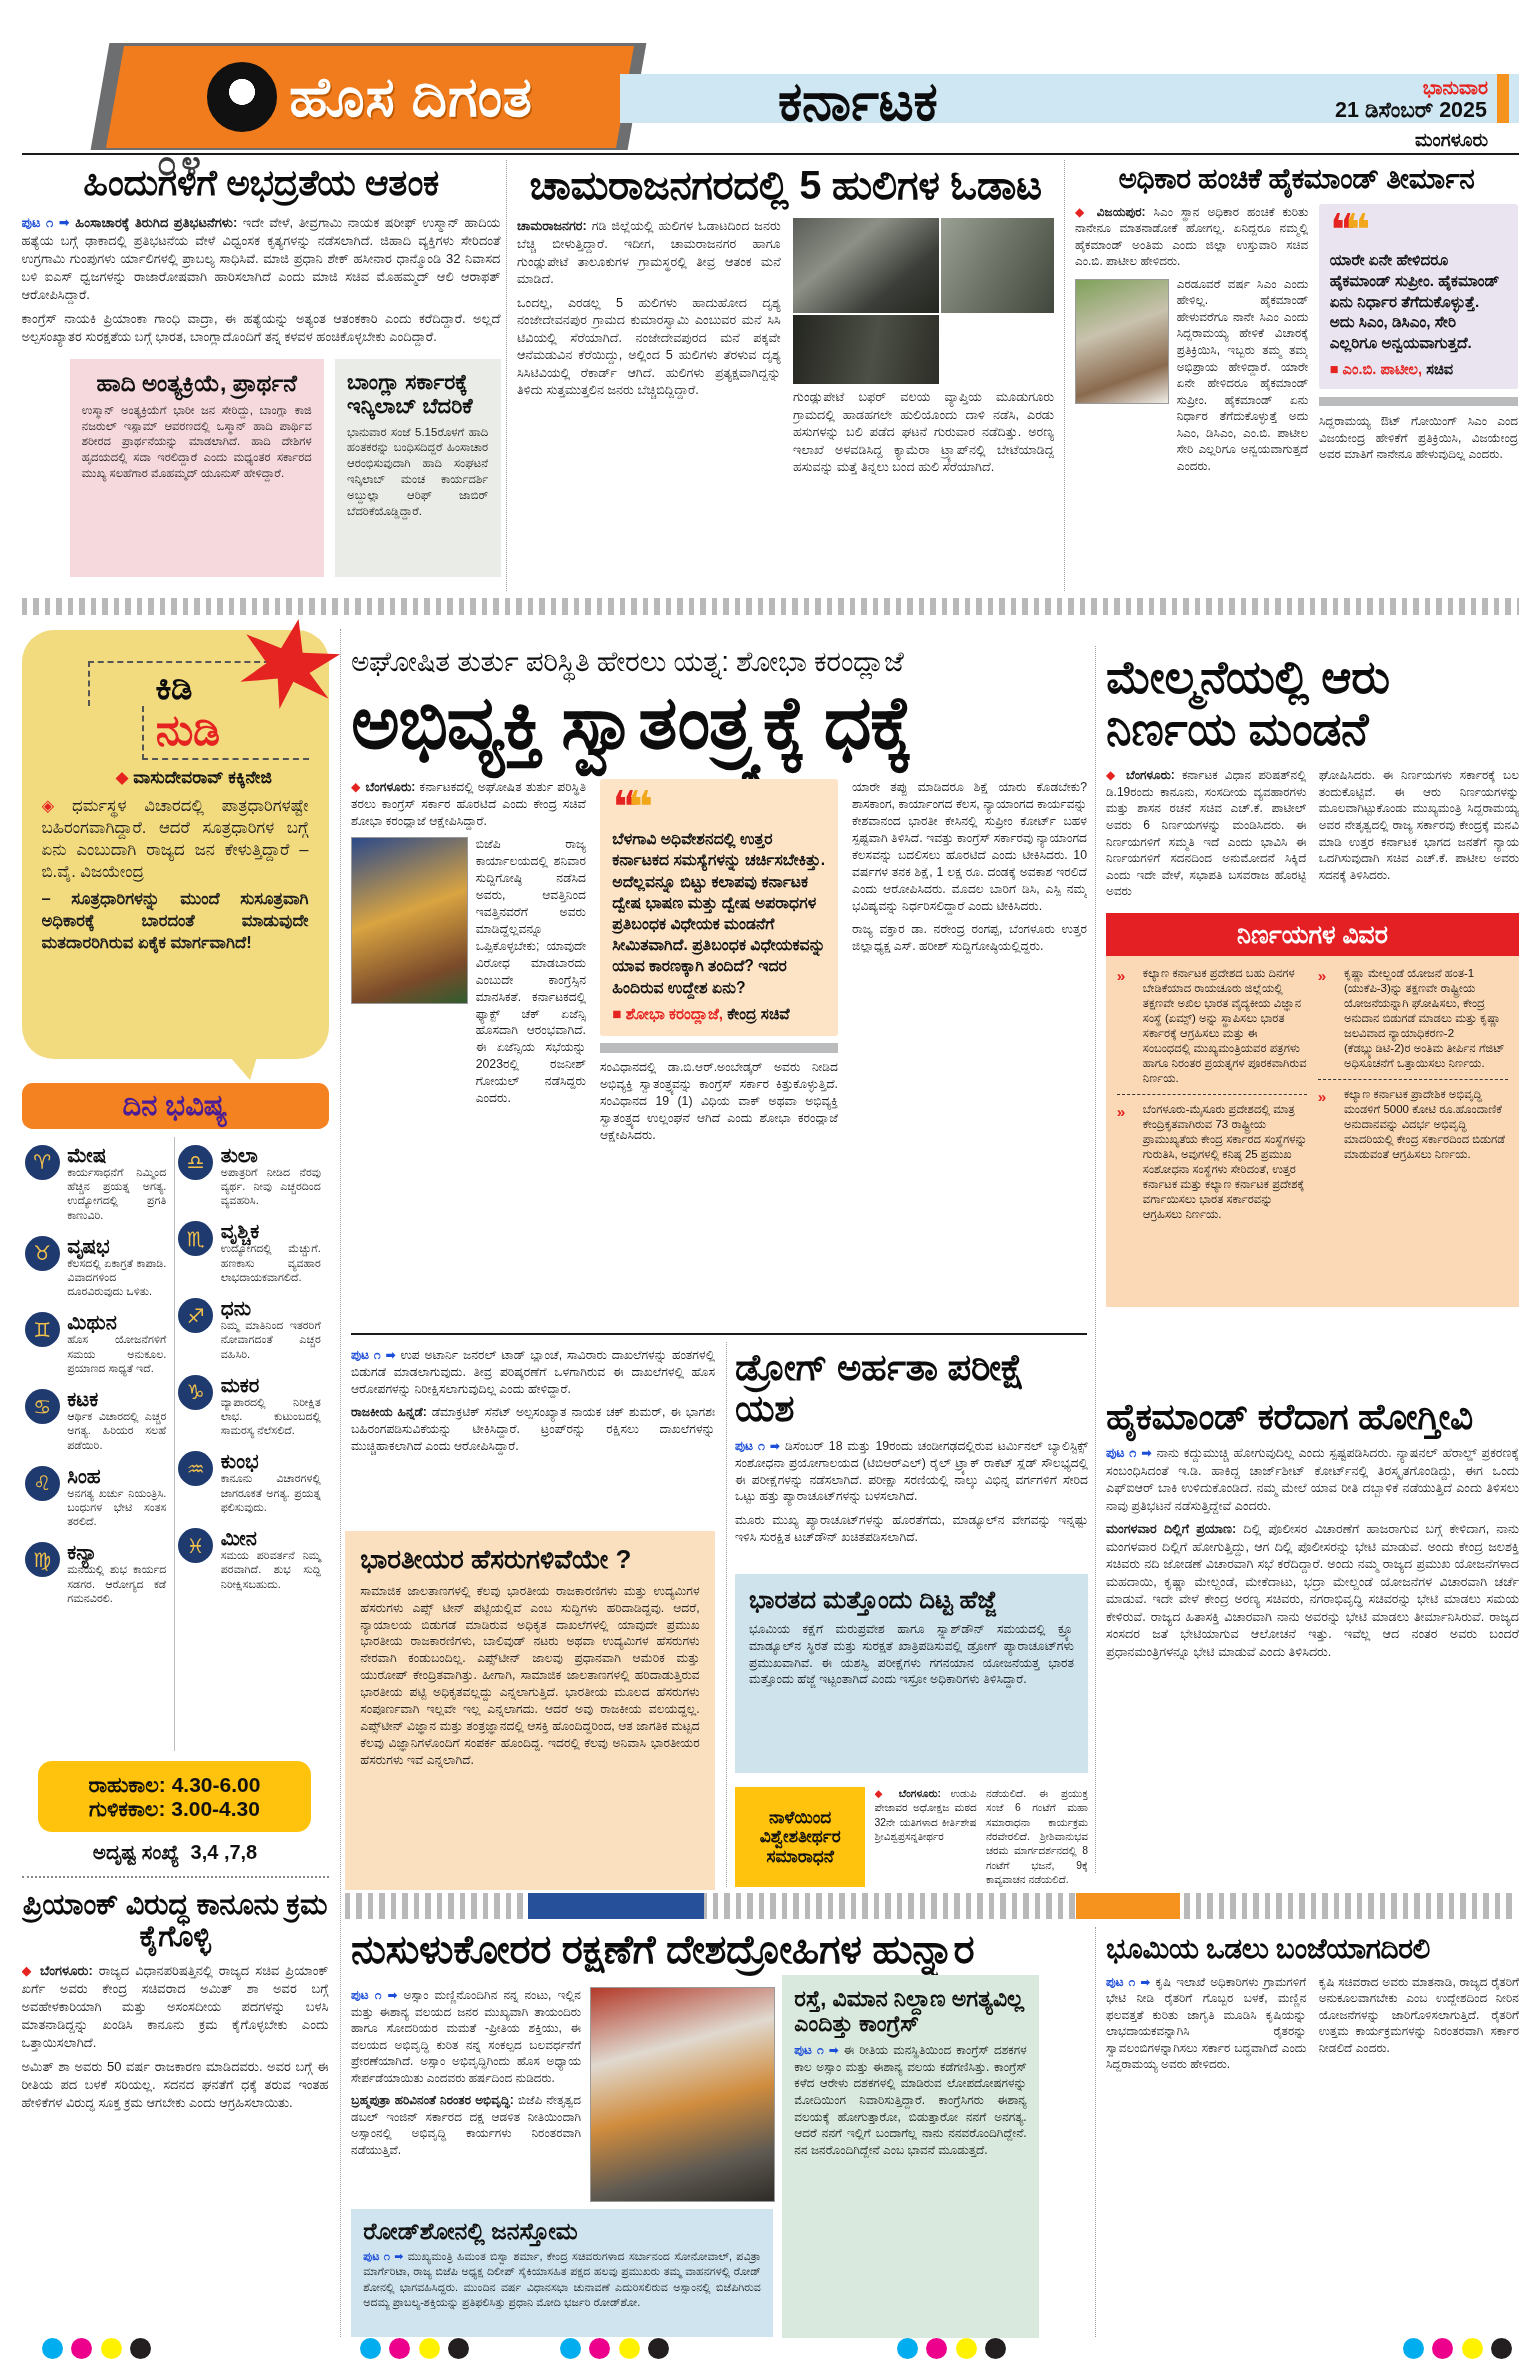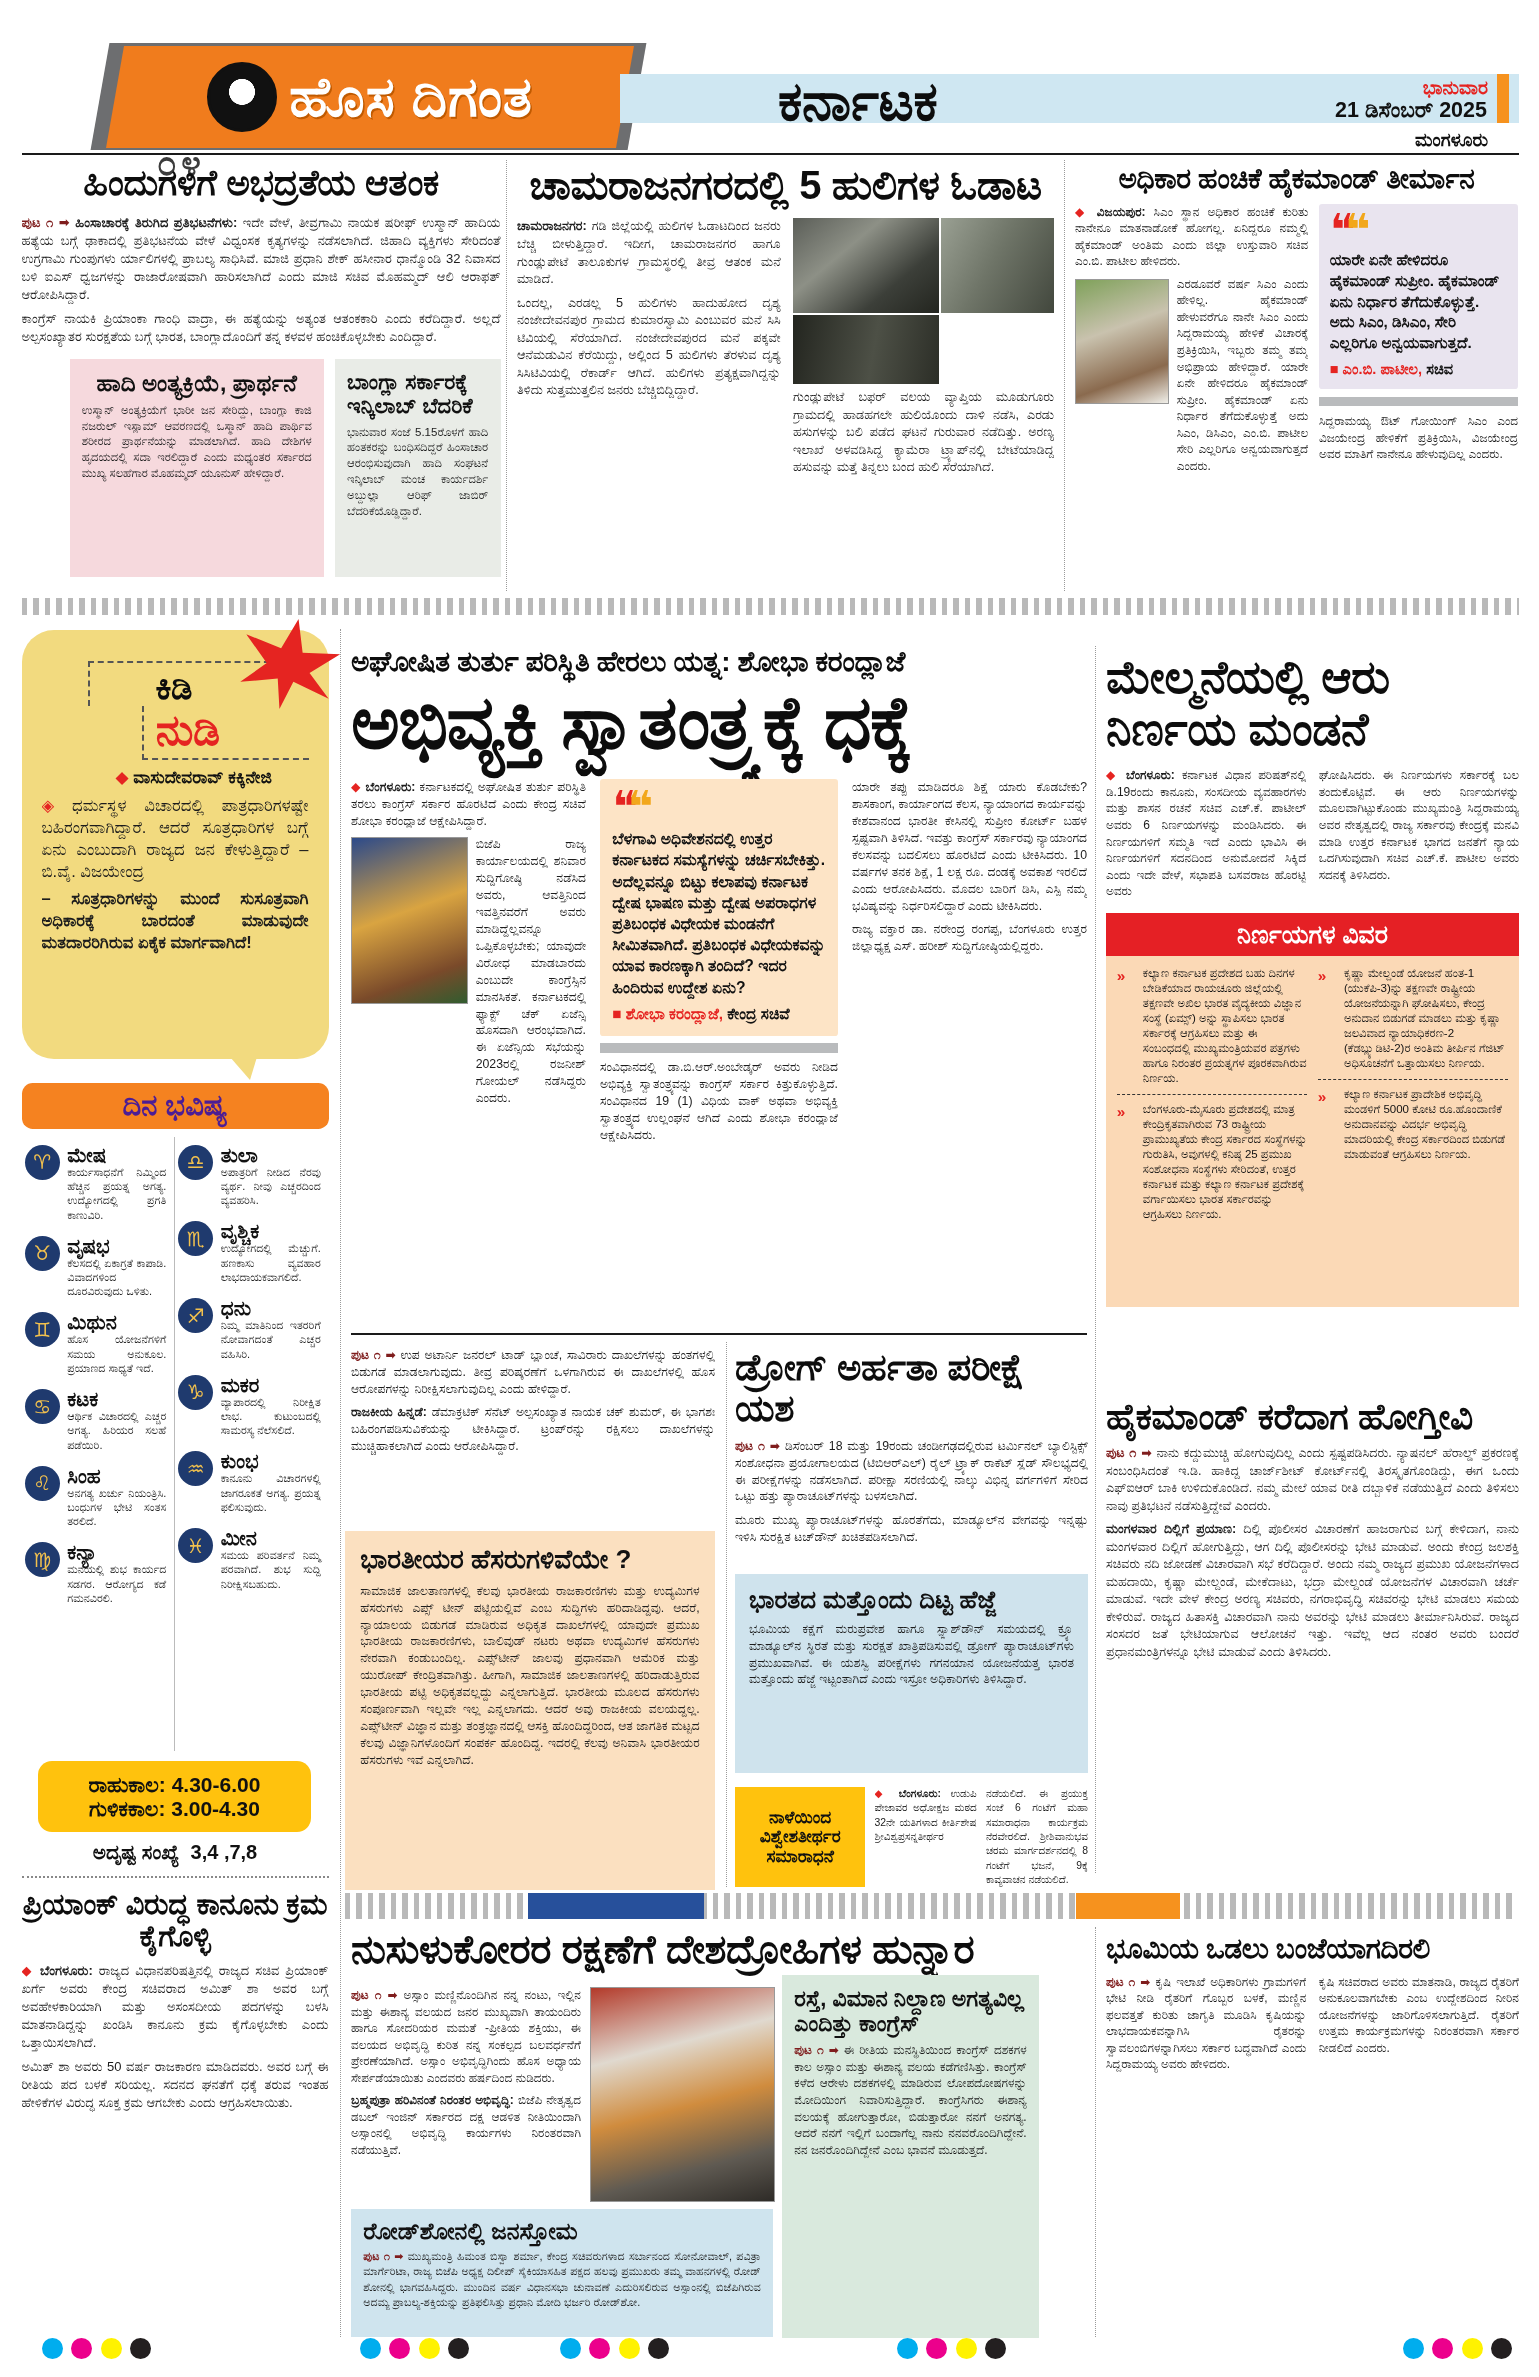--- a/index.html
+++ b/index.html
@@ -1,21 +1,21 @@
 <!DOCTYPE html>
 <html style="font-size:12.3px"><head>
 <meta charset="utf-8">
 <style>
   html,body{margin:0;padding:0;background:#888;}
   .page{position:relative;width:1540px;height:2377px;background:#ffffff;overflow:hidden;
         font-family:"Liberation Sans","DejaVu Sans",sans-serif;color:#111;}
   .abs{position:absolute;}
   .hl{font-weight:900;color:#0d0d0d;line-height:1.12;letter-spacing:-0.4px;}
   .body{ text-align:justify; line-height:1.38; color:#1c1c1c; overflow:hidden;}
-  .lead-red{color:#7f1d1d;font-weight:900;}
+  .lead-red{color:#1d4ed8;font-weight:900;}
   .dateline{font-weight:900;}
   .dl-diamond{color:#e52421;font-weight:900;}
   .subhead{font-weight:900;}
   .vrule{border-left:1.5px dotted #9a9a9a;width:0;}
   .hrule{background:#1a1a1a;height:1.5px;}
   .ticks{background:repeating-linear-gradient(90deg,#b9b9b9 0 5.4px,#ffffff 5.4px 11.5px);}
   .boxtitle{font-weight:900;line-height:1.15;}
   .quotebox{border-radius:3.1px;}
   .qmark{font-size:44px;line-height:31px;font-weight:900;letter-spacing:-10.7px;}
   .attr-name{color:#e52421;font-weight:900;}
@@ -267,21 +267,21 @@
       <p><span class="dl-diamond">◆</span>
          <span class="dateline">ಬೆಂಗಳೂರು:</span>
          <span>ರಾಜ್ಯದ ವಿಧಾನಪರಿಷತ್ತಿನಲ್ಲಿ ರಾಜ್ಯದ ಸಚಿವ ಪ್ರಿಯಾಂಕ್ ಖರ್ಗೆ ಅವರು ಕೇಂದ್ರ ಸಚಿವರಾದ ಅಮಿತ್ ಶಾ ಅವರ ಬಗ್ಗೆ ಅವಹೇಳಕಾರಿಯಾಗಿ ಮತ್ತು ಅಸಂಸದೀಯ ಪದಗಳನ್ನು ಬಳಸಿ ಮಾತನಾಡಿದ್ದನ್ನು ಖಂಡಿಸಿ ಕಾನೂನು ಕ್ರಮ ಕೈಗೊಳ್ಳಬೇಕು ಎಂದು ಒತ್ತಾಯಿಸಲಾಗಿದೆ.</span></p>
       <p>ಅಮಿತ್ ಶಾ ಅವರು 50 ವರ್ಷ ರಾಜಕಾರಣ ಮಾಡಿದವರು. ಅವರ ಬಗ್ಗೆ ಈ ರೀತಿಯ ಪದ ಬಳಕೆ ಸರಿಯಲ್ಲ. ಸದನದ ಘನತೆಗೆ ಧಕ್ಕೆ ತರುವ ಇಂತಹ ಹೇಳಿಕೆಗಳ ವಿರುದ್ಧ ಸೂಕ್ತ ಕ್ರಮ ಆಗಬೇಕು ಎಂದು ಆಗ್ರಹಿಸಲಾಯಿತು.</p>
     </div>
   </div>
 
   <div class="abs vrule" style="left:340px;top:629px;height:1708px;"></div>
 
   <div class="abs" style="left:351px;top:646px;width:736px;height:537px;overflow:hidden;">
-    <div class="hl" style="font-size:28px;font-weight:700;margin-bottom:4.6px;">ಅಘೋಷಿತ ತುರ್ತು ಪರಿಸ್ಥಿತಿ ಹೇರಲು ಯತ್ನ: ಶೋಭಾ ಕರಂದ್ಲಾಜೆ</div>
+    <div class="hl" style="font-size:28px;font-weight:400;margin-bottom:4.6px;">ಅಘೋಷಿತ ತುರ್ತು ಪರಿಸ್ಥಿತಿ ಹೇರಲು ಯತ್ನ: ಶೋಭಾ ಕರಂದ್ಲಾಜೆ</div>
     <div class="hl" style="font-size:74px;letter-spacing:-1.5px;margin-bottom:14px;">ಅಭಿವ್ಯಕ್ತಿ ಸ್ವಾತಂತ್ರ್ಯಕ್ಕೆ ಧಕ್ಕೆ</div>
     <div style="display:flex;gap:14px;">
       <div style="flex:1;">
         <div class="body" style="font-size:12.3px;">
           <p><span class="dl-diamond">◆</span>
              <span class="dateline">ಬೆಂಗಳೂರು:</span>
              <span>ಕರ್ನಾಟಕದಲ್ಲಿ ಅಘೋಷಿತ ತುರ್ತು ಪರಿಸ್ಥಿತಿ ತರಲು ಕಾಂಗ್ರೆಸ್ ಸರ್ಕಾರ ಹೊರಟಿದೆ ಎಂದು ಕೇಂದ್ರ ಸಚಿವೆ ಶೋಭಾ ಕರಂದ್ಲಾಜೆ ಆಕ್ಷೇಪಿಸಿದ್ದಾರೆ.</span></p>
         </div>
         <div class="portrait2" style="width:115px;height:165px;float:left;margin:1.5px 7.7px 1.5px 0;"></div>
         <div class="body" style="font-size:12.3px;">ಬಿಜೆಪಿ ರಾಜ್ಯ ಕಾರ್ಯಾಲಯದಲ್ಲಿ ಶನಿವಾರ ಸುದ್ದಿಗೋಷ್ಠಿ ನಡೆಸಿದ ಅವರು, ಆವತ್ತಿನಿಂದ ಇವತ್ತಿನವರೆಗೆ ಅವರು ಮಾಡಿದ್ದೆಲ್ಲವನ್ನೂ ಒಪ್ಪಿಕೊಳ್ಳಬೇಕು; ಯಾವುದೇ ವಿರೋಧ ಮಾಡಬಾರದು ಎಂಬುದೇ ಕಾಂಗ್ರೆಸ್ಸಿನ ಮಾನಸಿಕತೆ. ಕರ್ನಾಟಕದಲ್ಲಿ ಫ್ಯಾಕ್ಟ್ ಚೆಕ್ ಏಜೆನ್ಸಿ ಹೊಸದಾಗಿ ಆರಂಭವಾಗಿದೆ. ಈ ಏಜೆನ್ಸಿಯ ಸಭೆಯನ್ನು 2023ರಲ್ಲಿ ರಜನೀಶ್ ಗೋಯಲ್ ನಡೆಸಿದ್ದರು ಎಂದರು.</div>

